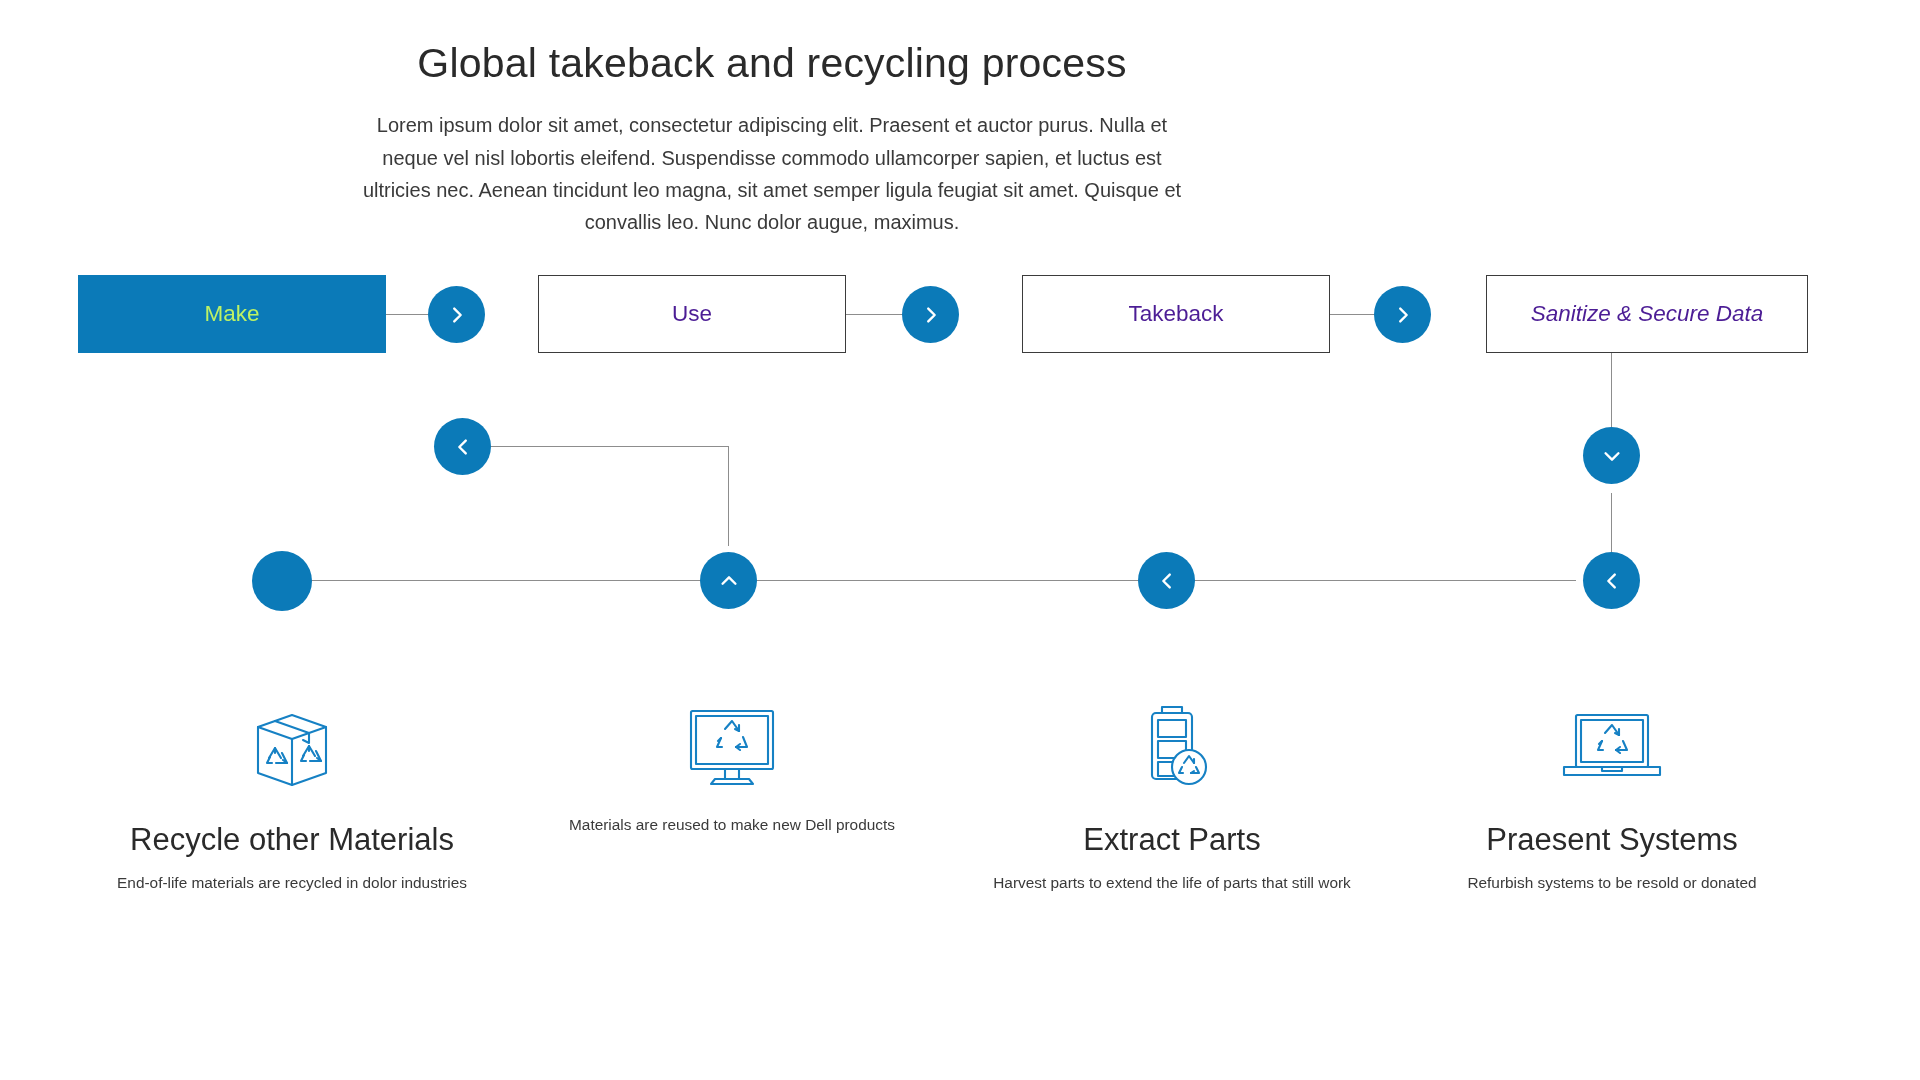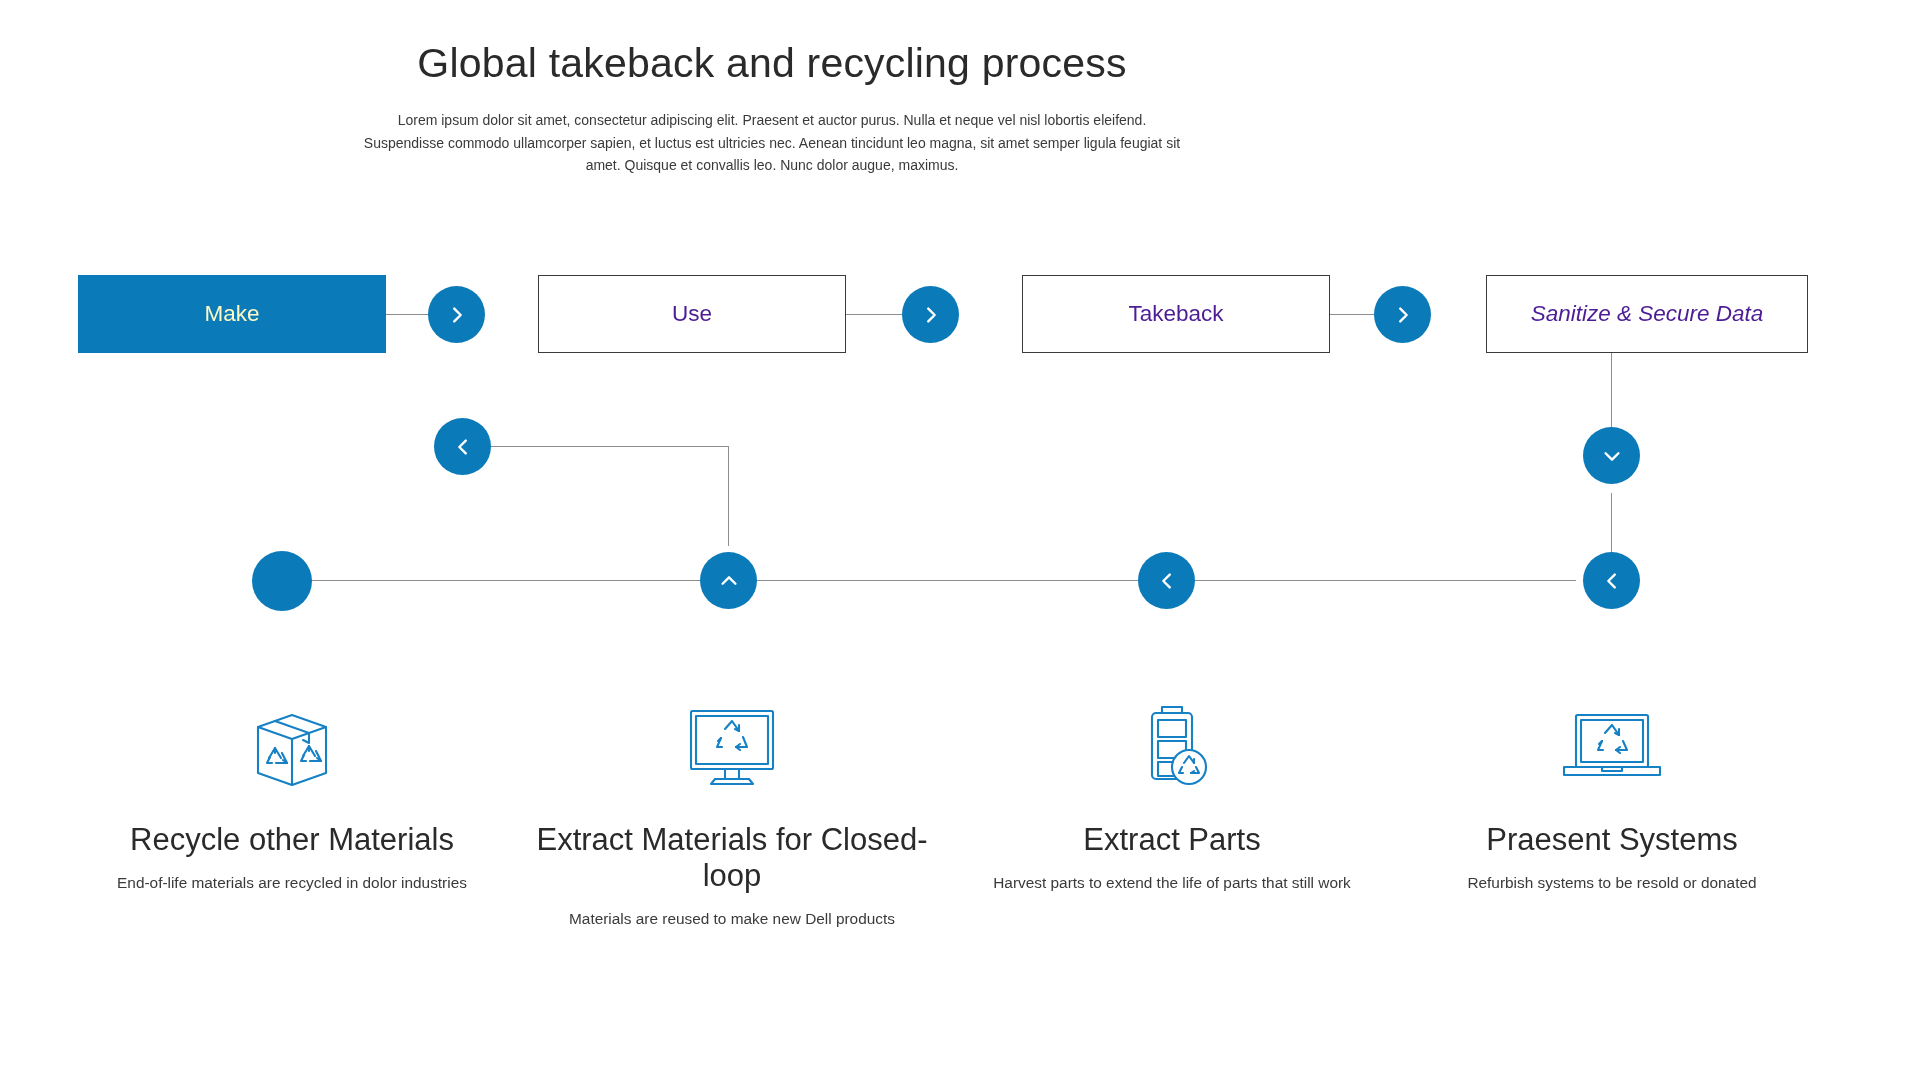--- a/index.html
+++ b/index.html
@@ -28,21 +28,21 @@
     font-size: 41px;
     font-weight: 400;
     color: #2a2a2a;
     letter-spacing: 0.2px;
     line-height: 1.15;
     margin: 0;
   }
   #page-subtitle {
     margin: 22px auto 0 auto;
     width: 830px;
-    font-size: 14px;
+    font-size: 20px;
     line-height: 1.62;
     color: #3a3a3a;
     text-align: center;
   }
 
   
   #flow {
     position: absolute;
     left: 0;
     top: 0;
@@ -71,21 +71,21 @@
     justify-content: center;
     font-size: 22.5px;
     color: #4c1d95;
     background: #ffffff;
     border: 1.3px solid #3b3b3b;
     height: 78px;
   }
   .proc-box.filled {
     background: #0b7ab8;
     border: none;
-    color: #fef9c3;
+    color: #bef264;
   }
 
   
   .circ {
     position: absolute;
     border-radius: 50%;
     background: #0b7ab8;
     display: flex;
     align-items: center;
     justify-content: center;
@@ -261,21 +261,20 @@
         <path d="M48,30 L55,22 L62,32"></path>
         <path d="M62,32 L62,26"></path>
         <path d="M62,32 L58,30"></path>
         <path d="M66,38 L70,48 L59,48"></path>
         <path d="M59,48 L63,45"></path>
         <path d="M59,48 L63,51"></path>
         <path d="M45,48 L40,48 L44,39"></path>
         <path d="M44,39 L41,42"></path>
       </svg>
     </div>
-    <div class="card-title">Extract Materials for Closed-loop</div>
     <div class="card-desc">Materials are reused to make new Dell products</div>
   </div>
 
   <div class="card" style="left:952px;">
     <div class="card-icon">
       <svg width="86" height="92" viewBox="0 0 86 92" fill="none" stroke="#1681c4" stroke-width="2.1" stroke-linecap="round" stroke-linejoin="round">
 
         <path d="M33,8 L53,8 L53,14 L33,14 Z"></path>
 
         <rect x="23" y="14" width="40" height="66" rx="4"></rect>

